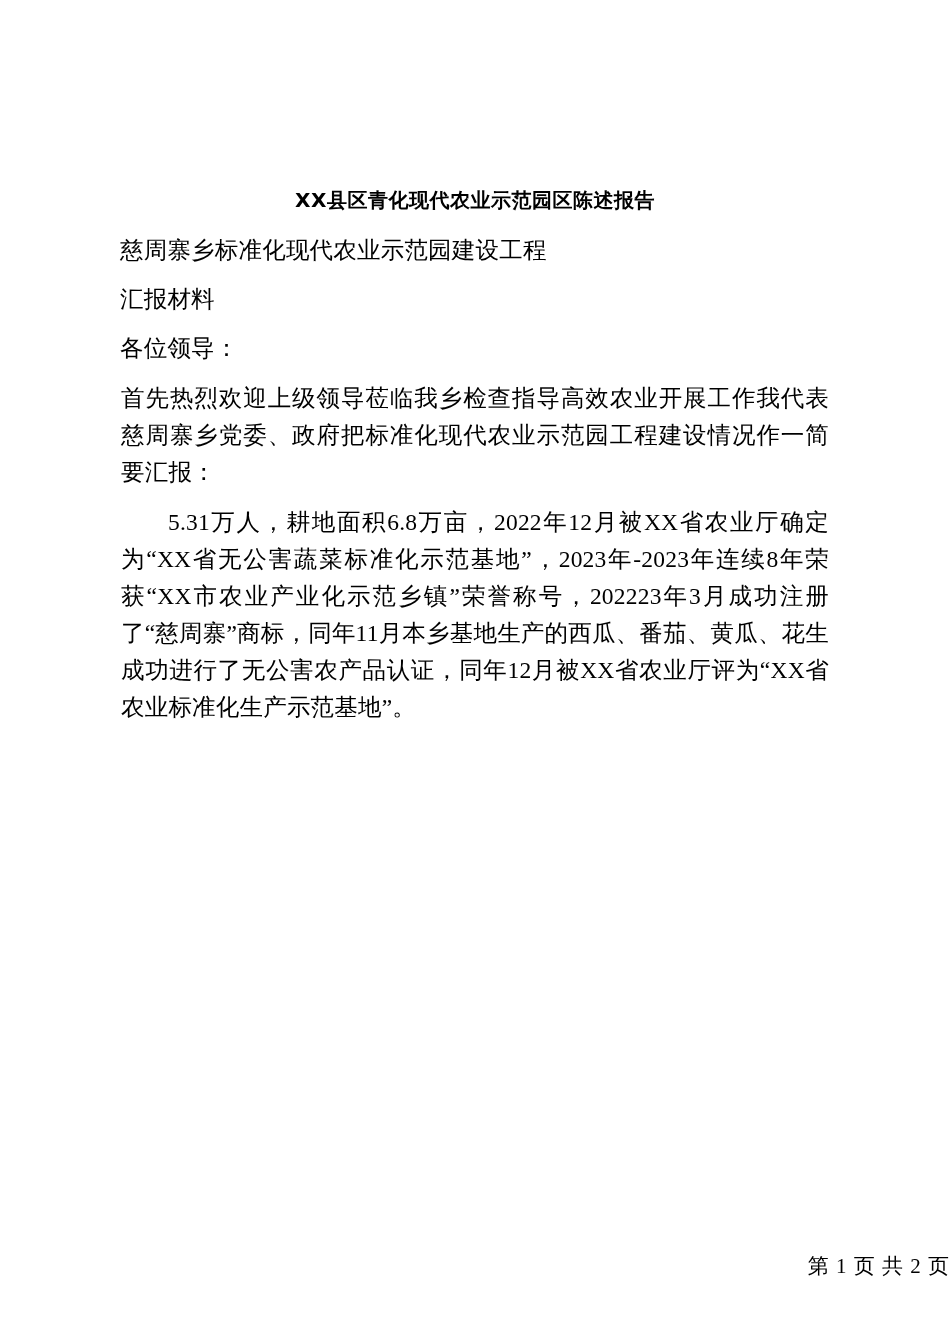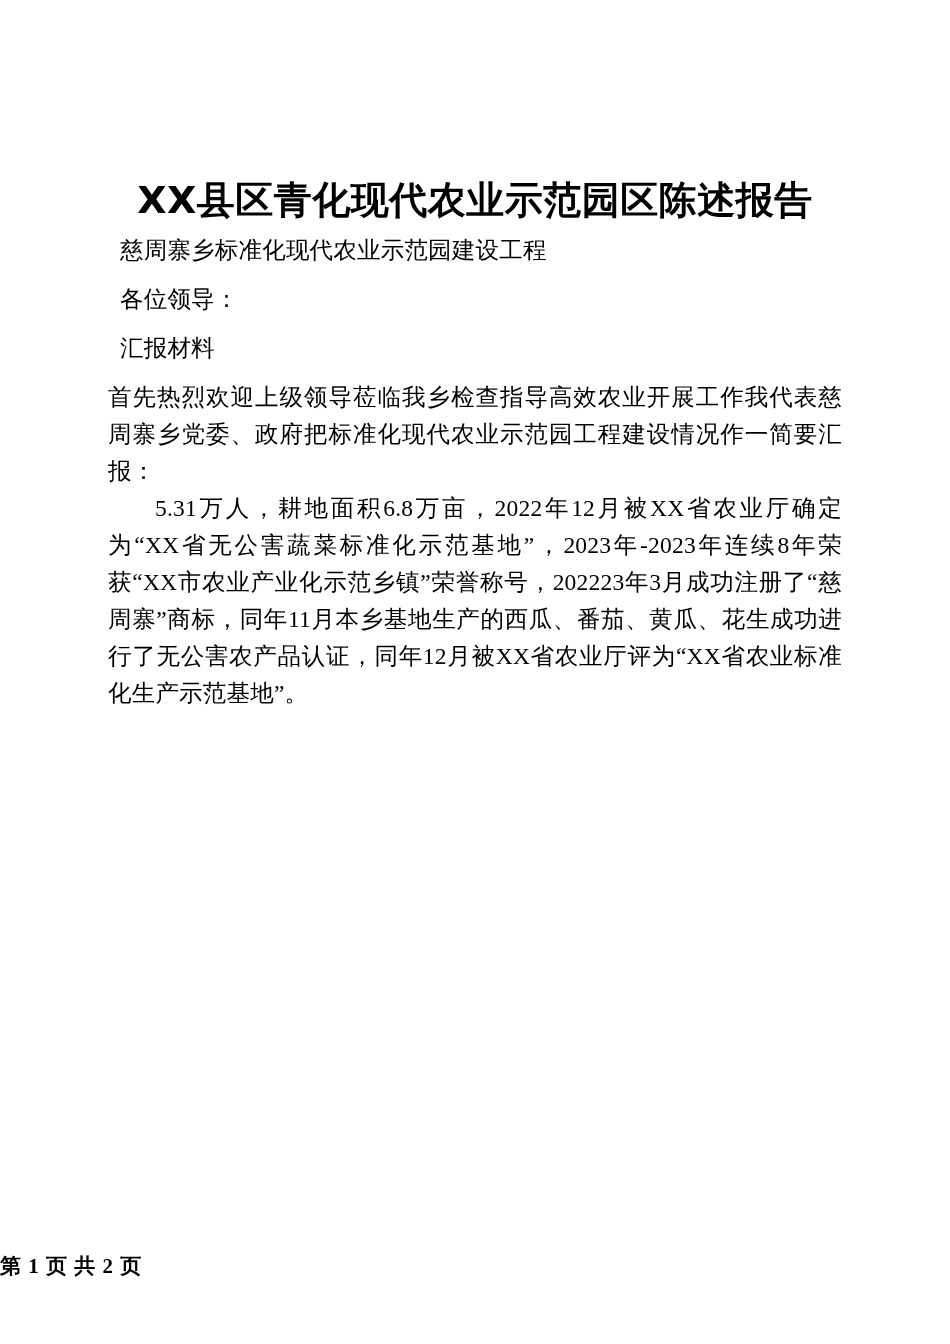--- a/index.html
+++ b/index.html
@@ -18,70 +18,69 @@
   .page {
     width: 950px;
     height: 1344px;
     box-sizing: border-box;
     padding: 180px 108px 0 108px;
     position: relative;
   }
   .doc-title {
     font-family: "DejaVu Sans", "Liberation Sans", sans-serif;
     font-weight: bold;
-    font-size: 38px;
+    font-size: 20px;
     line-height: 40px;
     text-align: center;
     letter-spacing: 0.5px;
     margin: 0 0 12px 0;
     white-space: nowrap;
   }
   .body-block {
     font-size: 23.5px;
     line-height: 37px;
     text-align: justify;
     text-justify: inter-ideograph;
   }
   p.para {
-    margin: 0;
+    margin: 13px;
     text-indent: 0;
     letter-spacing: 0.2px;
   }
   p.indent {
     text-indent: 2em;
   }
   .lead-lines p {
     margin: 12px;
     text-indent: 0;
   }
   .footer {
     position: absolute;
     left: 0;
     right: 0;
     bottom: 64px;
-    text-align: left;
+    text-align: right;
     font-size: 21px;
     font-family: "Liberation Serif", "DejaVu Serif", serif;
     letter-spacing: 1px;
-    font-weight: bold;
   }
 </style>
 </head>
 <body>
 
 <div class="page">
 
   <h1 class="doc-title">XX县区青化现代农业示范园区陈述报告</h1>
 
   <div class="body-block">
 
     <div class="lead-lines">
       <p class="para">慈周寨乡标准化现代农业示范园建设工程</p>
+      <p class="para">汇报材料</p>
       <p class="para">各位领导：</p>
-      <p class="para">汇报材料</p>
     </div>
 
     <p class="para">首先热烈欢迎上级领导莅临我乡检查指导高效农业开展工作我代表慈周寨乡党委、政府把标准化现代农业示范园工程建设情况作一简要汇报：</p>
     <p class="para indent">5.31万人，耕地面积6.8万亩，2022年12月被XX省农业厅确定为“XX省无公害蔬菜标准化示范基地”，2023年-2023年连续8年荣获“XX市农业产业化示范乡镇”荣誉称号，202223年3月成功注册了“慈周寨”商标，同年11月本乡基地生产的西瓜、番茄、黄瓜、花生成功进行了无公害农产品认证，同年12月被XX省农业厅评为“XX省农业标准化生产示范基地”。</p>
 
   </div>
 
   <div class="footer">第 1 页  共 2 页</div>
 
 </div>

